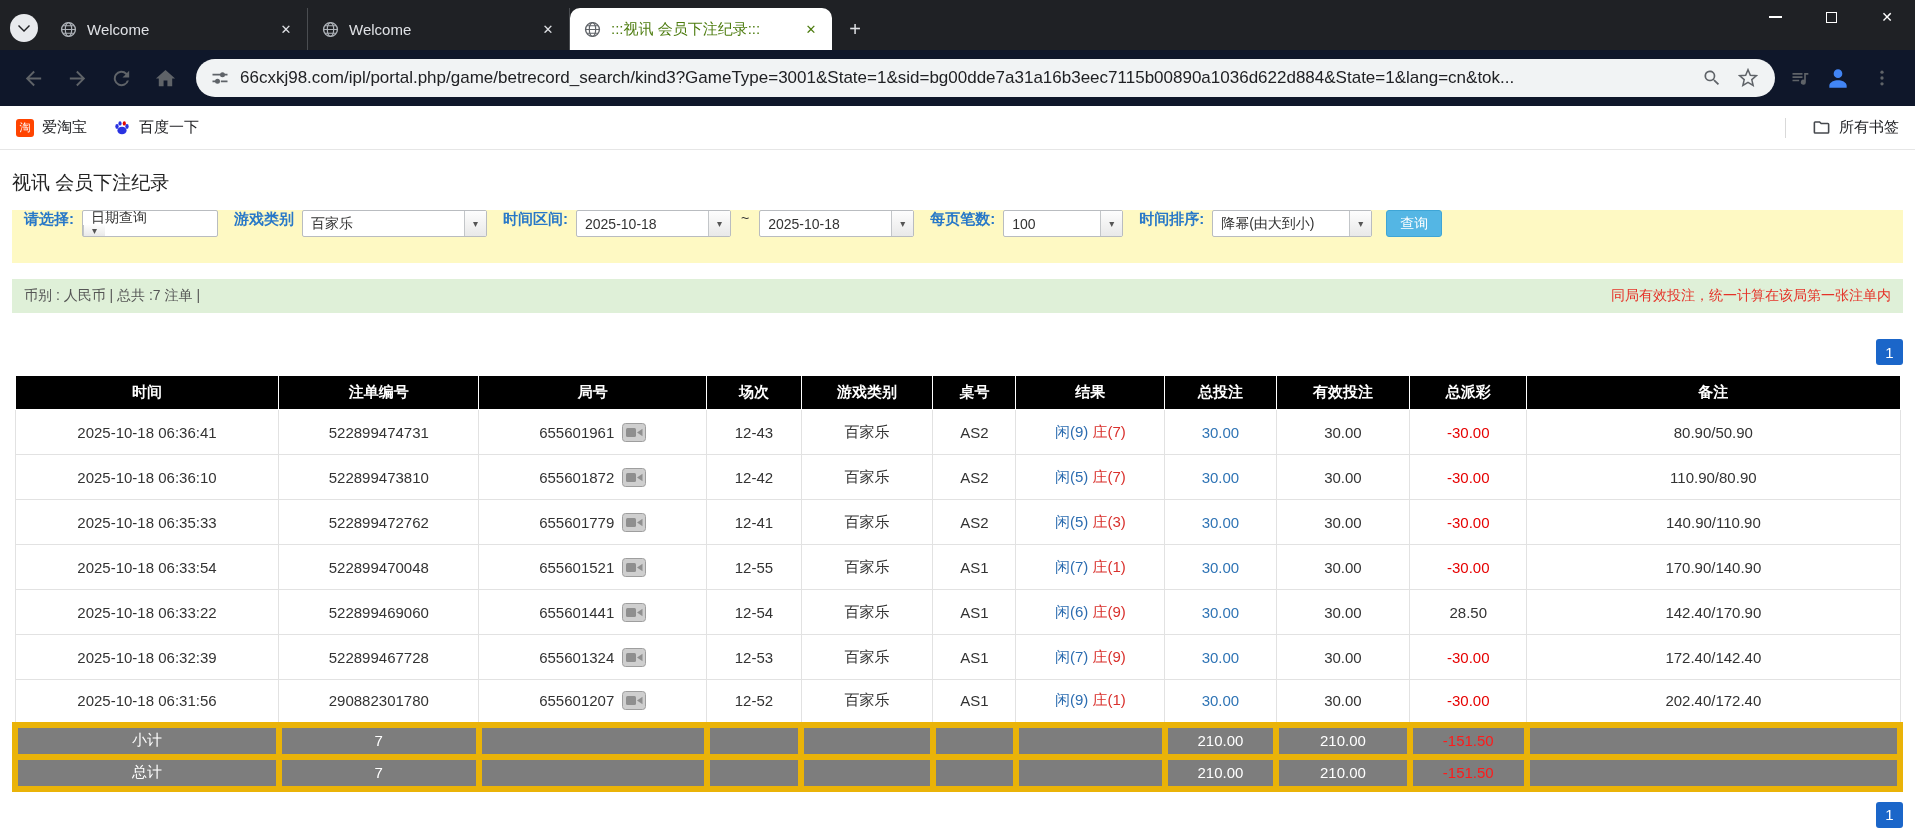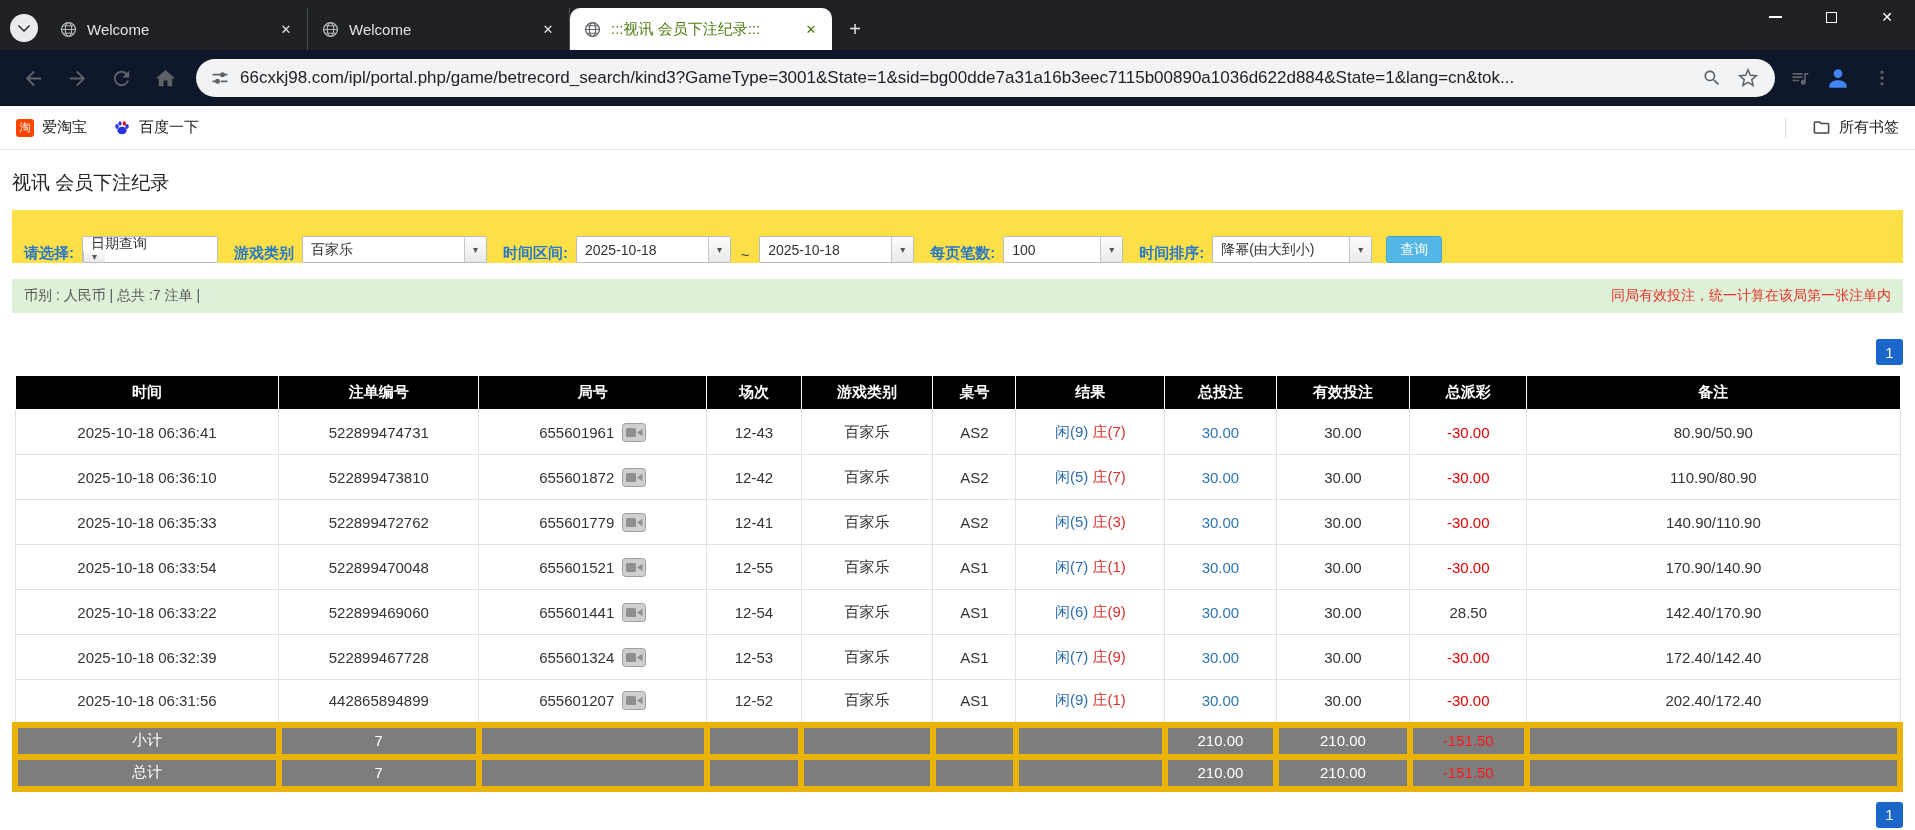--- a/index.html
+++ b/index.html
@@ -43,21 +43,21 @@
   .bm-ico-baidu { width:18px; height:18px; display:flex; }
   .bookmarks-spacer { flex:1; }
   .bm-divider { width:1px; height:20px; background:#d9d9d9; }
   .all-bookmarks { display:flex; align-items:center; gap:8px; cursor:pointer; }
   .all-bookmarks svg { width:19px; height:19px; fill:#45484d; }
 
   
   .page { padding:0 12px; }
   .page-title { font-size:19px; color:#222; font-weight:400; margin:20px 0 14px 0; }
 
-  .filter-bar { background:#fde047; height:53px; display:flex; align-items:flex-end; gap:8px; padding:0 12px; }
+  .filter-bar { background:#fef9c3; height:53px; display:flex; align-items:flex-start; gap:8px; padding:0 12px; }
   .filter-label { color:#2878c8; font-weight:bold; font-size:15px; white-space:nowrap; margin-left:8px; }
   .filter-label:first-child { margin-left:0; }
   .combo { display:inline-flex; align-items:stretch; height:27px; background:#fff; border:1px solid #b9bcc0; border-radius:2px; cursor:pointer; }
   .combo .val { flex:1; display:flex; align-items:center; padding:0 8px; font-size:14px; color:#333; white-space:nowrap; overflow:hidden; }
   .combo .arrow { width:22px; border-left:1px solid #c3c6c9; background:linear-gradient(#fdfdfd,#e9e9e9); display:flex; align-items:center; justify-content:center; font-size:10px; color:#555; }
   .w-select { width:136px;flex-direction:column; } .w-game { width:185px; } .w-date { width:155px; } .w-size { width:120px; } .w-sort { width:160px; }
   .tilde { font-size:14px; color:#333; padding:0 2px; }
   .search-btn { height:27px; padding:0 13px; background:#54b6e4; border:1px solid #3ea5d6; border-radius:3px; color:#fff; font-size:14px; cursor:pointer; margin-left:6px; font-family:inherit; }
 
   .summary-bar { background:#dff0d8; height:34px; margin-top:16px; display:flex; align-items:center; justify-content:space-between; padding:0 12px; }
@@ -484,21 +484,21 @@
     <td>
       <a class="bet-link">30.00</a>
     </td>
     <td>30.00</td>
     <td class="payout neg">-30.00</td>
     <td>172.40/142.40</td>
   </tr>
 
   <tr>
     <td>2025-10-18 06:31:56</td>
-    <td>442865894899</td>
+    <td>290882301780</td>
     <td>
       <span class="round-wrap">
         <span>655601207</span>
         <span class="replay-icon">
           <svg width="24" height="19" viewBox="0 0 24 19">
                     <rect x="0.5" y="0.5" width="23" height="18" rx="3" fill="#cfcfcf" stroke="#9e9e9e"></rect>
                     <rect x="4" y="5" width="10" height="9" rx="1.5" fill="#8f8f8f"></rect>
                     <path d="M15 9.5 L20.5 5.8 V13.2 Z" fill="#8f8f8f"></path>
                   </svg>
         </span>

